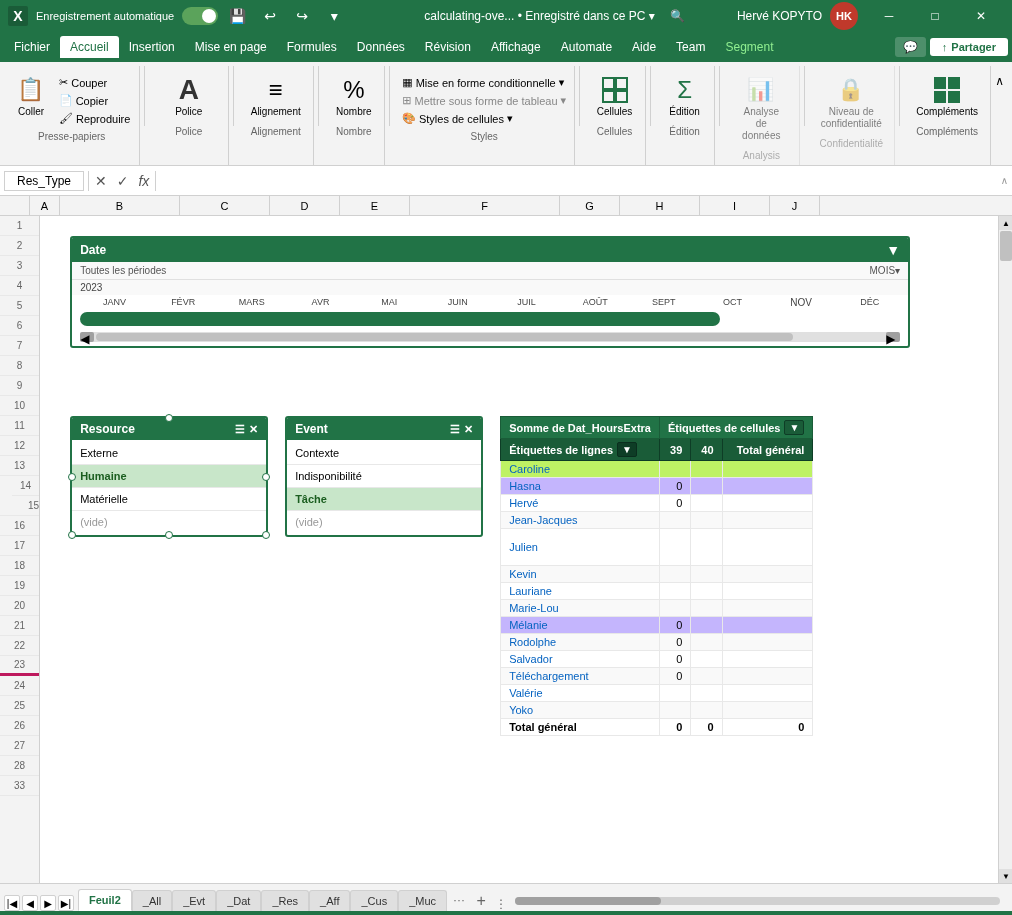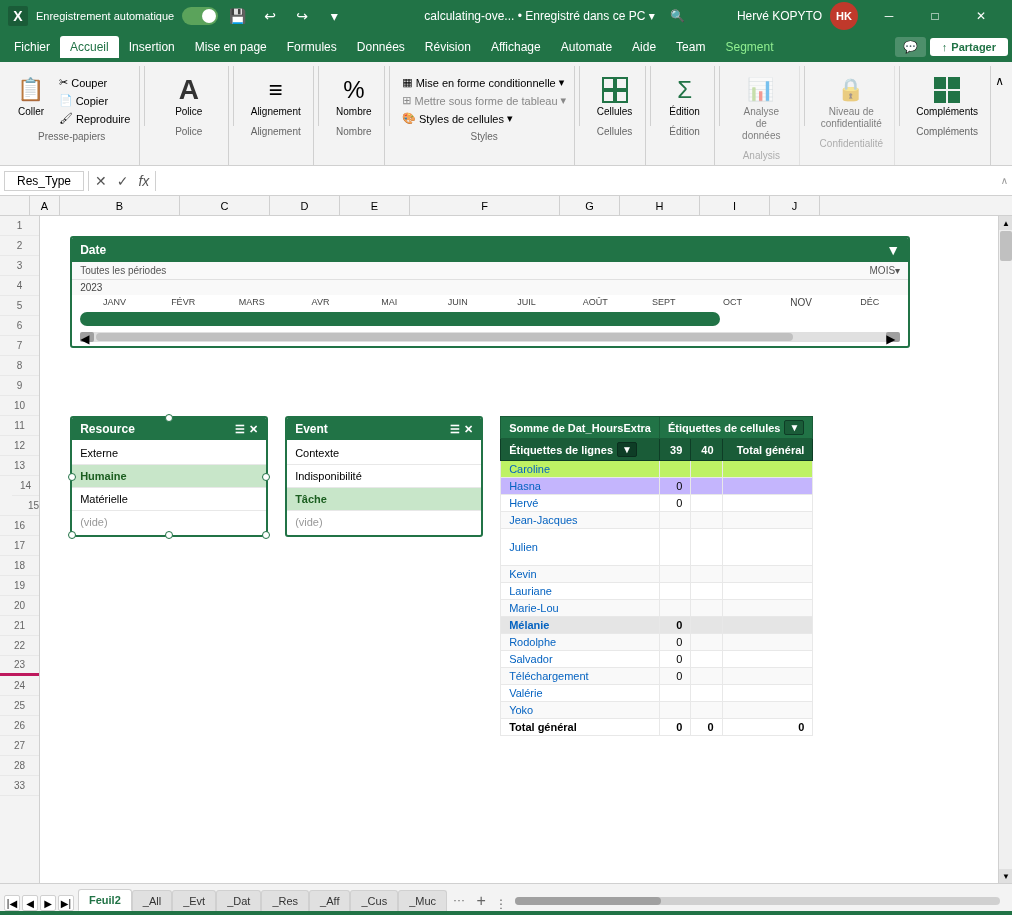--- a/index.html
+++ b/index.html
@@ -511,21 +511,21 @@
                   <td style="padding: 2px 8px; border: 1px solid rgb(232, 232, 232); text-align: right;"></td>
                   <td style="padding: 2px 8px; border: 1px solid rgb(232, 232, 232); text-align: right;"></td>
                   <td style="padding: 2px 8px; border: 1px solid rgb(232, 232, 232); text-align: right;"></td>
                 </tr>
                 <tr style="background: rgb(249, 249, 249);">
                   <td style="padding: 2px 8px; border: 1px solid rgb(232, 232, 232); color: rgb(5, 99, 193); cursor: pointer;">Marie-Lou</td>
                   <td style="padding: 2px 8px; border: 1px solid rgb(232, 232, 232); text-align: right;"></td>
                   <td style="padding: 2px 8px; border: 1px solid rgb(232, 232, 232); text-align: right;"></td>
                   <td style="padding: 2px 8px; border: 1px solid rgb(232, 232, 232); text-align: right;"></td>
                 </tr>
-                <tr style="background: #e5e5e5; font-weight: bold;">
+                <tr style="background: #c4b5fd;">
                   <td style="padding: 2px 8px; border: 1px solid rgb(232, 232, 232); color: rgb(5, 99, 193); cursor: pointer;">Mélanie</td>
                   <td style="padding: 2px 8px; border: 1px solid rgb(232, 232, 232); text-align: right;">0</td>
                   <td style="padding: 2px 8px; border: 1px solid rgb(232, 232, 232); text-align: right;"></td>
                   <td style="padding: 2px 8px; border: 1px solid rgb(232, 232, 232); text-align: right;"></td>
                 </tr>
                 <tr style="background: rgb(249, 249, 249);">
                   <td style="padding: 2px 8px; border: 1px solid rgb(232, 232, 232); color: rgb(5, 99, 193); cursor: pointer;">Rodolphe</td>
                   <td style="padding: 2px 8px; border: 1px solid rgb(232, 232, 232); text-align: right;">0</td>
                   <td style="padding: 2px 8px; border: 1px solid rgb(232, 232, 232); text-align: right;"></td>
                   <td style="padding: 2px 8px; border: 1px solid rgb(232, 232, 232); text-align: right;"></td>

